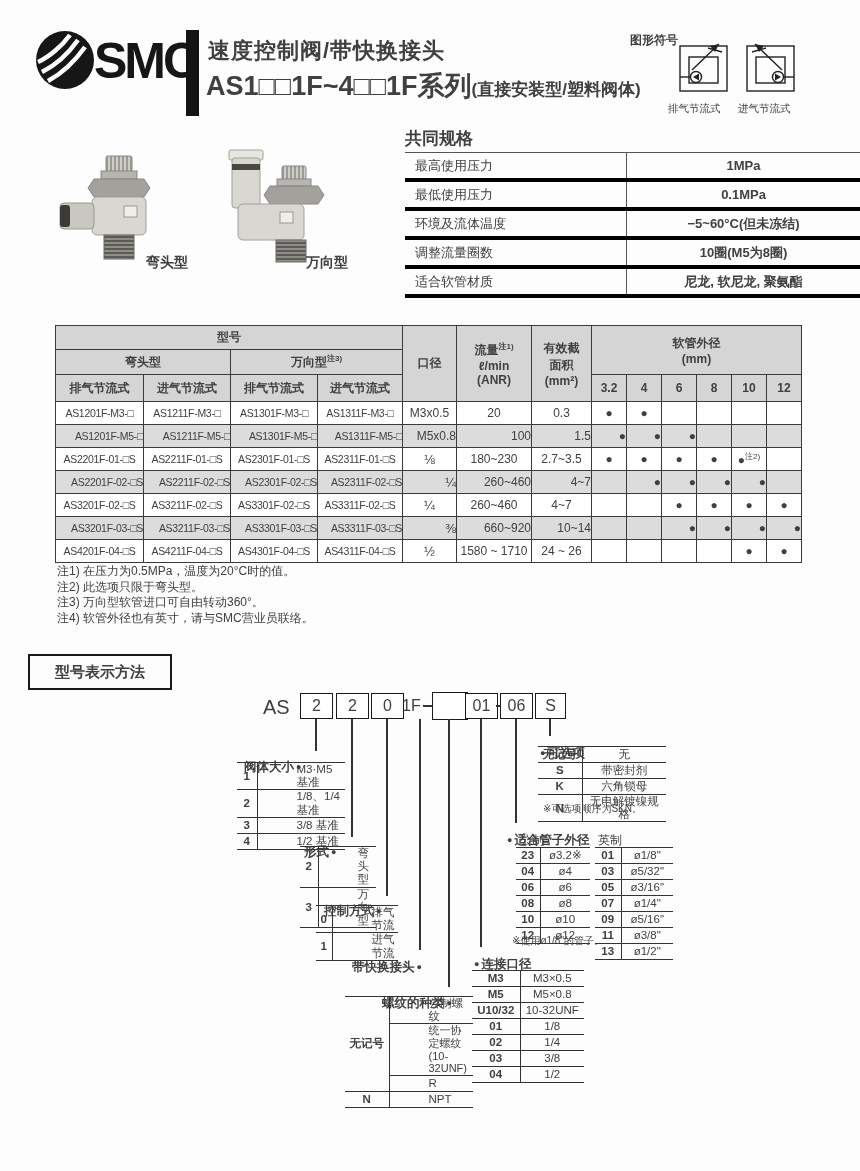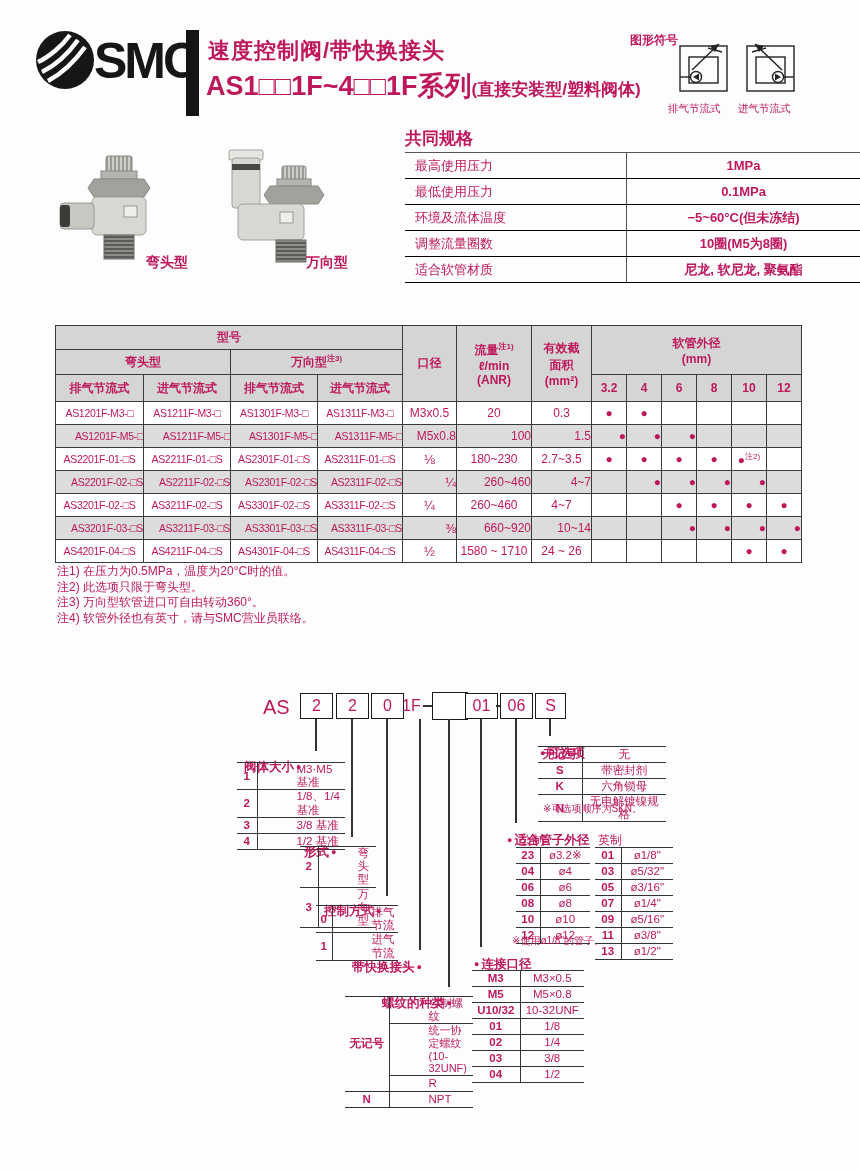--- a/index.html
+++ b/index.html
@@ -1,32 +1,32 @@
 <!DOCTYPE html>
 <html><head>
 <meta charset="utf-8">
 <style>
   html,body{margin:0;padding:0;background:#e8e8e8;}
   .page{position:relative;width:860px;height:1171px;background:#fdfdfd;
-    font-family:"Liberation Sans","DejaVu Sans",sans-serif;color:#be185d;overflow:hidden;}
+    font-family:"Liberation Sans","DejaVu Sans",sans-serif;color:#404040;overflow:hidden;}
   .abs{position:absolute;}
   
   .title-bar{left:186px;top:30px;width:13px;height:86px;background:#141414;}
   .title1{left:208px;top:36px;font-size:22px;font-weight:bold;letter-spacing:1px;}
   .title2{left:206px;top:68px;font-size:27px;font-weight:bold;white-space:nowrap;}
   .title2 .paren{font-size:17px;font-weight:bold;}
   .symlabel{left:630px;top:32px;font-size:12px;font-weight:bold;}
   .symcap{font-size:10.5px;top:102px;white-space:nowrap;}
   .s{fill:none;stroke:#222;stroke-width:1.4;}
   
   .prodlabel{font-size:14px;font-weight:bold;}
   
   .spec-title{left:405px;top:127px;font-size:17px;font-weight:bold;}
   .spec-table{left:405px;top:152px;border-collapse:collapse;table-layout:fixed;}
-  .spec-table td{border-top:1px solid #555;border-bottom:1px solid #000000;height:23px;font-size:13px;}
+  .spec-table td{border-top:1px solid #555;border-bottom:4px solid #000000;height:23px;font-size:13px;}
   .spec-table td.k{width:215px;padding-left:10px;}
   .spec-table td.v{width:235px;text-align:center;border-left:1px solid #555;font-weight:bold;}
   
   .model-table{left:55px;top:325px;border-collapse:collapse;table-layout:fixed;width:746px;}
   .model-table th,.model-table td{border:1px solid #3a3a3a;padding:0;text-align:center;overflow:hidden;}
   .model-table th{background:#d5d5d5;font-size:12px;font-weight:bold;}
   .model-table tr.shade td{background:#dcdcdc;text-align:right;}
   .model-table td{height:22px;font-size:12px;background:#fff;}
   .model-table td.m{font-size:10.5px;letter-spacing:-0.3px;}
   .model-table td.dot{font-size:12px;}
@@ -322,20 +322,21 @@
       </tbody>
   </table>
 
   <div class="abs notes">
     <div>注1) 在压力为0.5MPa，温度为20°C时的值。</div>
     <div>注2) 此选项只限于弯头型。</div>
     <div>注3) 万向型软管进口可自由转动360°。</div>
     <div>注4) 软管外径也有英寸，请与SMC营业员联络。</div>
   </div>
 
+  <div class="abs desig-box">型号表示方法</div>
 
   <div class="abs as-prefix">AS</div>
   <div class="cbox" style="left:300px;width:31px;">2</div>
   <div class="cbox" style="left:336px;width:31px;">2</div>
   <div class="cbox" style="left:371px;width:31px;">0</div>
   <div class="abs midtext">1F</div>
   <div class="hline" style="left:423px;top:705px;width:9px;"></div>
   <div class="cbox" style="left:432px;width:34px;height:26px;top:692px;"></div>
   <div class="cbox" style="left:465px;width:31px;">01</div>
   <div class="hline" style="left:496px;top:705px;width:6px;"></div>

